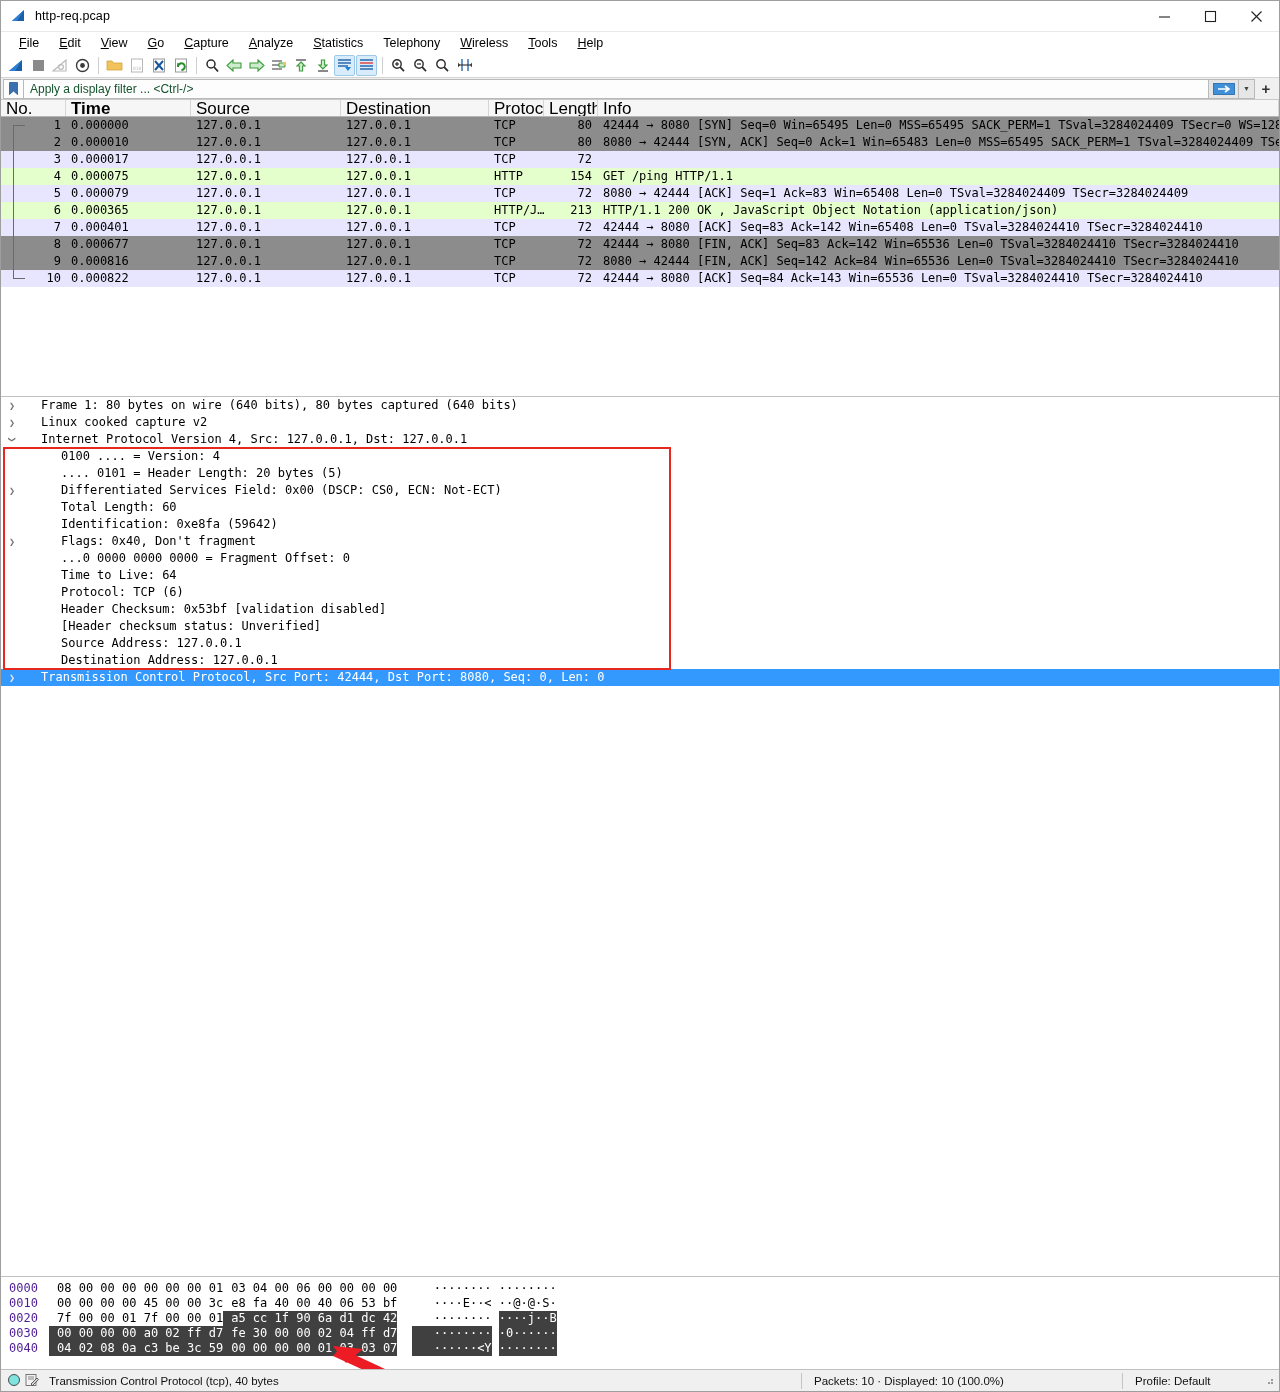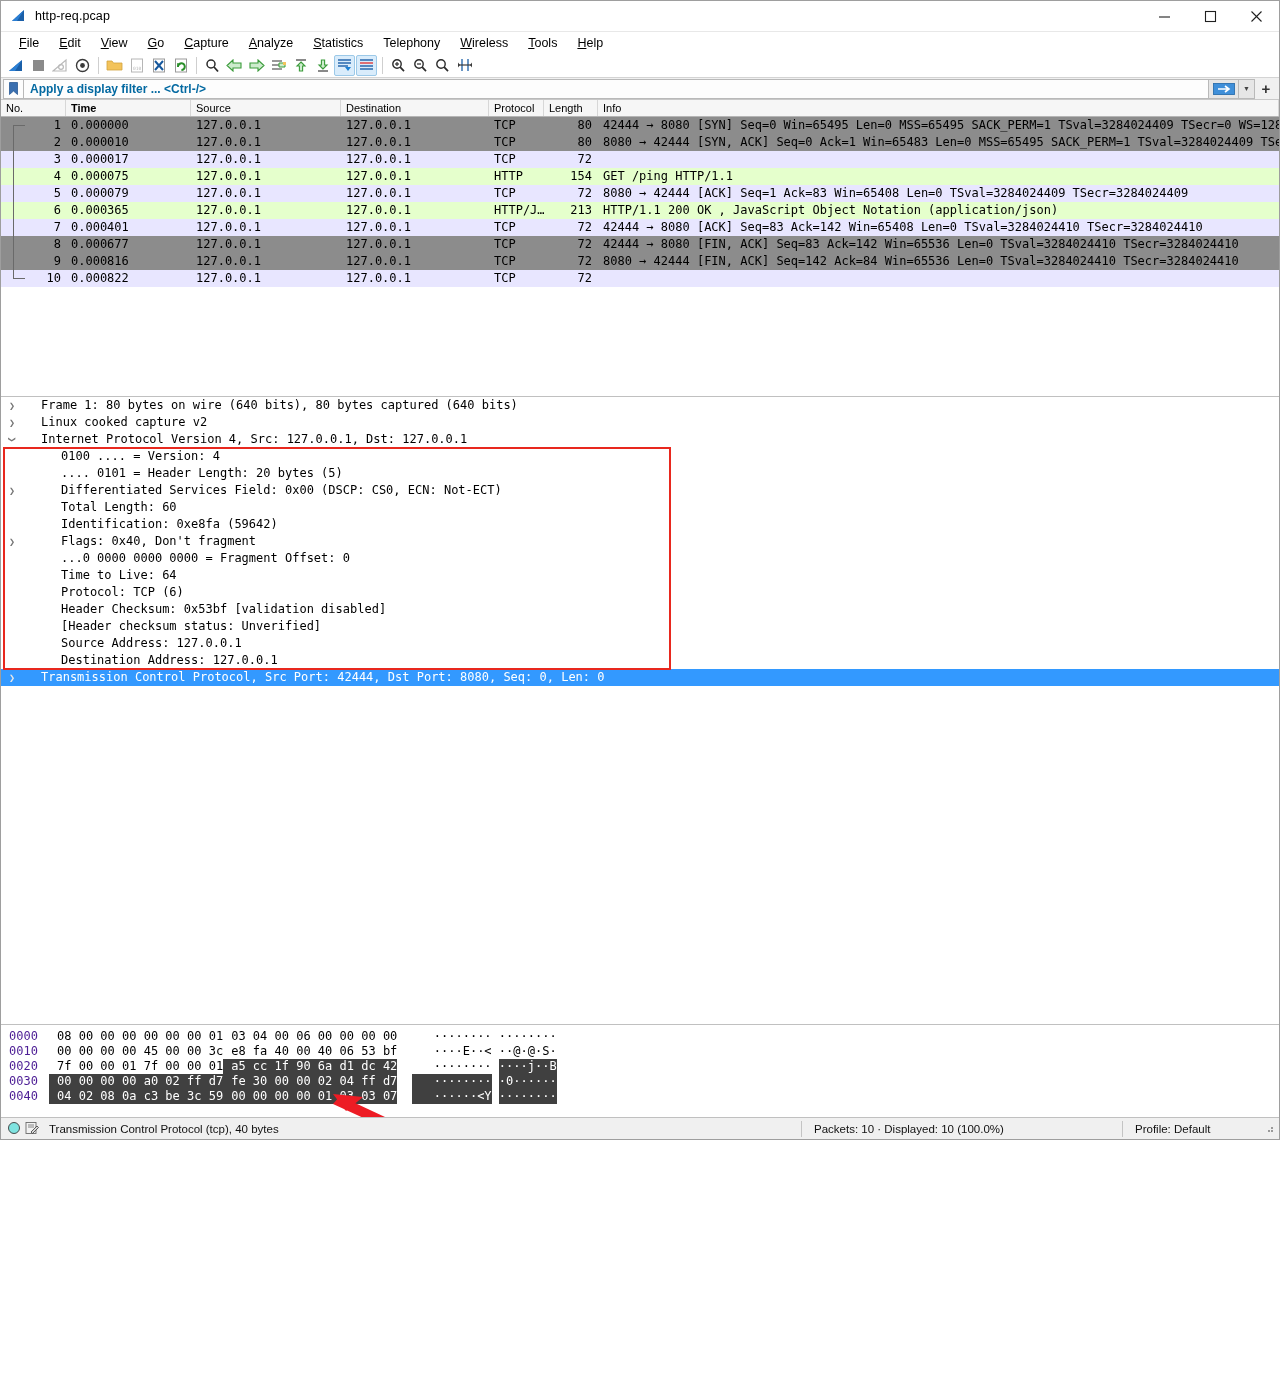--- a/index.html
+++ b/index.html
@@ -4,21 +4,21 @@
 <style>
   * { box-sizing: border-box; margin: 0; padding: 0; }
   html, body {
     width: 1280px; height: 1392px;
     background: #ffffff;
     font-family: "Liberation Sans", sans-serif;
     font-size: 12px;
     color: #000;
     overflow: hidden;
   }
-  .app { width: 1280px; height: 1140px; display: flex; flex-direction: column;
+  .app { width: 1280px; height: 1392px; display: flex; flex-direction: column;
          border: 1px solid #9e9e9e; background:#fff; }
 
   
   .titlebar { height: 31px; display: flex; align-items: center;
               background: #ffffff; border-bottom: 1px solid #e8e8e8; flex: 0 0 31px; }
   .tb-icon { width: 28px; display:flex; align-items:center; justify-content:center; padding-left:8px;}
   .tb-title { font-size: 12.5px; color:#000; padding-left: 6px; letter-spacing:0.1px;}
   .tb-spacer { flex: 1; }
   .winbtn { width: 46px; height: 30px; display:flex; align-items:center; justify-content:center;
             font-family:"DejaVu Sans", sans-serif; font-size: 13px; color:#202020; }
@@ -37,33 +37,33 @@
           border-radius:2px;}
   .tbtn.active { background:#d9ecfb; border:1px solid #9cc9e8; }
   .tsep { width:1px; height:17px; background:#cfcfcf; margin:0 4px; }
 
   
   .filterbar { height: 22px; display:flex; align-items:center; background:#f0f0f0;
                border-bottom:1px solid #c8c8c8; padding: 0 2px; gap:0; flex:0 0 22px;}
   .fbookmark { width: 20px; height:20px; display:flex;align-items:center;justify-content:center;
                background:#fdfdfd; border:1px solid #b9b9b9; border-right:none;}
   .finput { flex:1; height:20px; background:#fdfdfd; border:1px solid #b9b9b9;
-            display:flex; align-items:center; padding-left:6px; color:#0369a1; font-size:12px;font-weight:bold;}
+            display:flex; align-items:center; padding-left:6px; color:#14532d; font-size:12px;}
   .fgo { width:30px;height:20px;background:#e6e6e6;border:1px solid #b9b9b9;border-left:none;
          display:flex;align-items:center;justify-content:center;}
   .fdrop { width:16px;height:20px;background:#e6e6e6;border:1px solid #b9b9b9;border-left:none;
            display:flex;align-items:center;justify-content:center;font-size:7px;color:#444;}
   .fplus { width:22px;height:20px;display:flex;align-items:center;justify-content:center;
            font-size:15px;color:#333;font-weight:bold;}
 
   
   .pktpane { flex: 0 0 297px; display:flex; flex-direction:column; border-bottom:1px solid #c0c0c0;
              background:#fff; overflow:hidden;}
   .pkthdr { display:flex; height:17px; background:#f6f6f6; border-bottom:1px solid #b5b5b5;
-            font-size:11px; color:#000; flex:0 0 17px;}
+            font-size:17px; color:#000; flex:0 0 17px;}
   .pkthdr > div { padding-left:5px; line-height:17px; border-right:1px solid #d7d7d7;
                   overflow:hidden; white-space:nowrap;}
   .ph-no{width:65px;} .ph-time{width:125px;font-weight:bold;} .ph-src{width:150px;} .ph-dst{width:148px;}
   .ph-proto{width:55px;} .ph-len{width:54px;} .ph-info{flex:1;border-right:none;}
 
   .pktrow { display:flex; height:17px; font-family:"DejaVu Sans Mono","Liberation Mono",monospace;
             font-size:12px; line-height:17px; white-space:nowrap; }
   .pktrow > div { overflow:hidden; padding-left:5px;}
   .c-no{width:65px; text-align:right; padding-right:5px; padding-left:0; position:relative;}
   .c-time{width:125px;} .c-src{width:150px;} .c-dst{width:148px;} .c-proto{width:55px;}
@@ -402,20 +402,21 @@
           <div class="c-len">72</div>
           <div class="c-info">8080 → 42444 [FIN, ACK] Seq=142 Ack=84 Win=65536 Len=0 TSval=3284024410 TSecr=3284024410</div>
         </div>
         <div class="pktrow row-lav">
           <div class="c-no"><span class="convline" style="height: 9px;"></span><span class="convtop" style="top: 8px;"></span><span>10</span></div>
           <div class="c-time">0.000822</div>
           <div class="c-src">127.0.0.1</div>
           <div class="c-dst">127.0.0.1</div>
           <div class="c-proto">TCP</div>
           <div class="c-len">72</div>
+          <div class="c-info">42444 → 8080 [ACK] Seq=84 Ack=143 Win=65536 Len=0 TSval=3284024410 TSecr=3284024410</div>
         </div>
       </div>
   </div>
 
   <div class="detailpane">
     <div id="detail-lines">
         <div class="dline">
           <span class="darrow">❯</span>
           <span class="dtext">Frame 1: 80 bytes on wire (640 bits), 80 bytes captured (640 bits)</span>
         </div>

